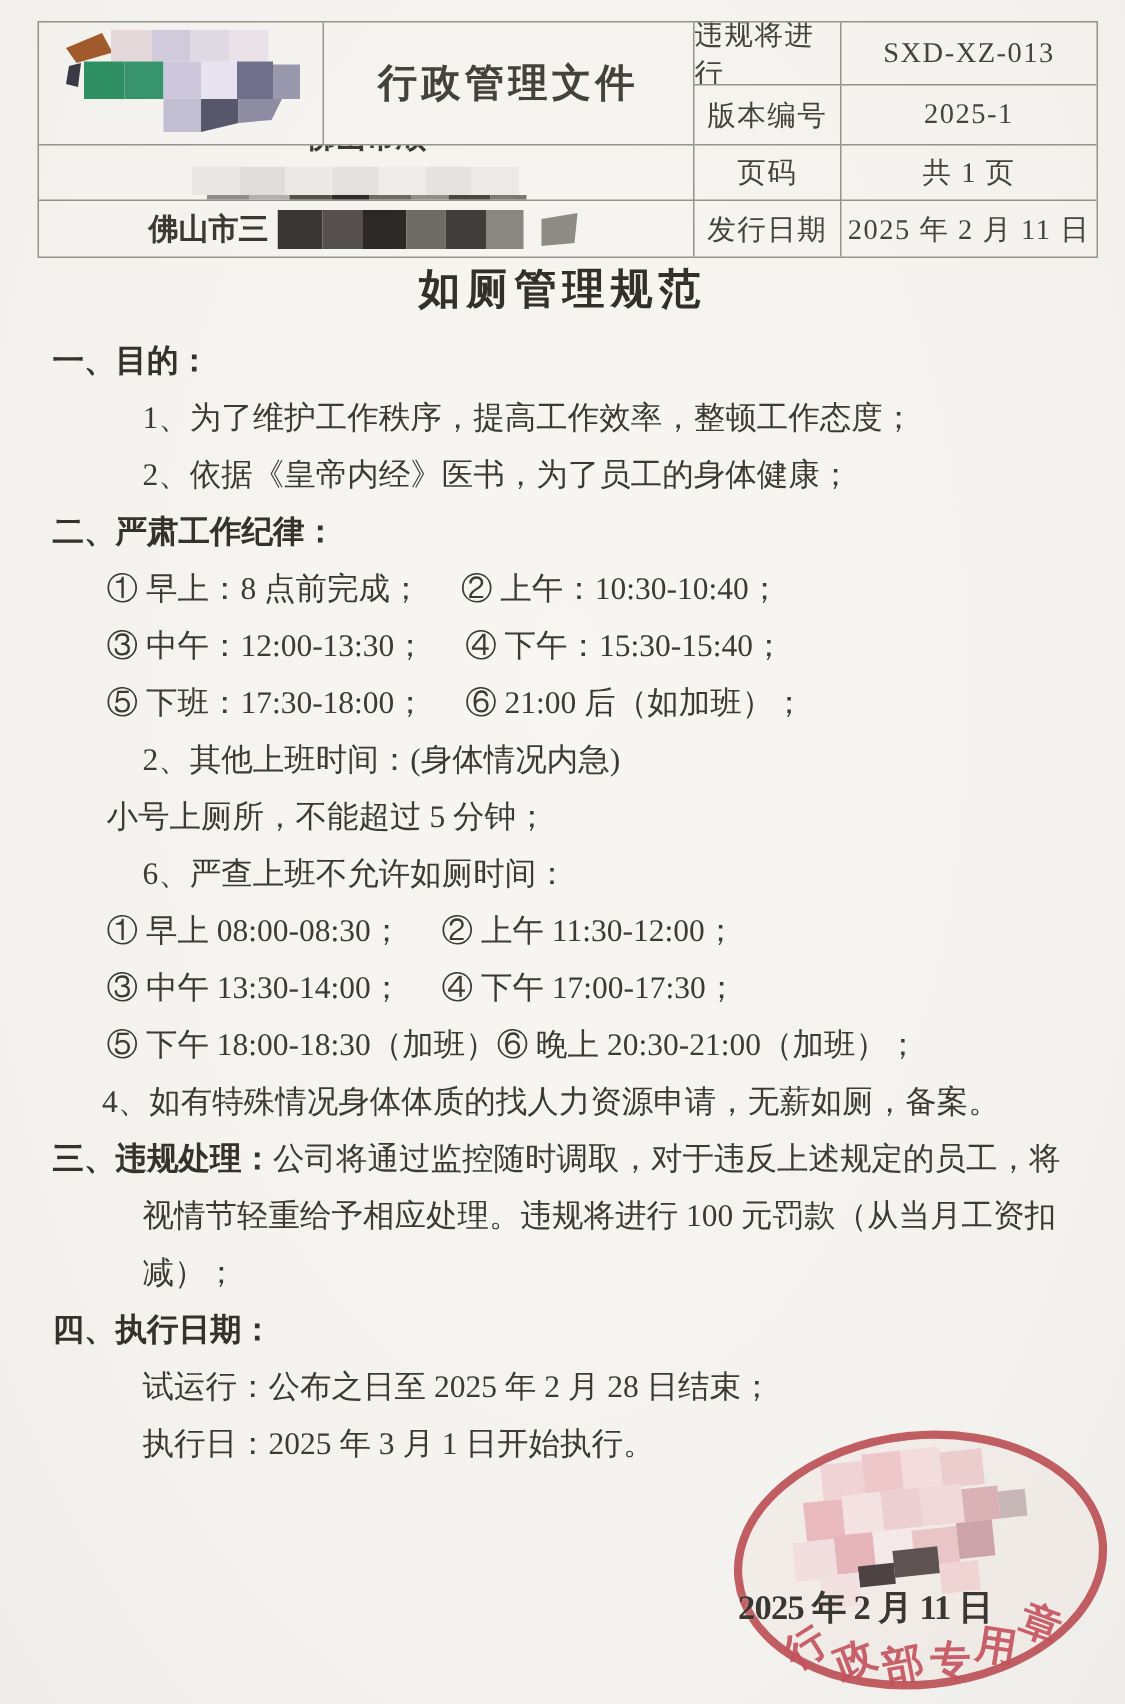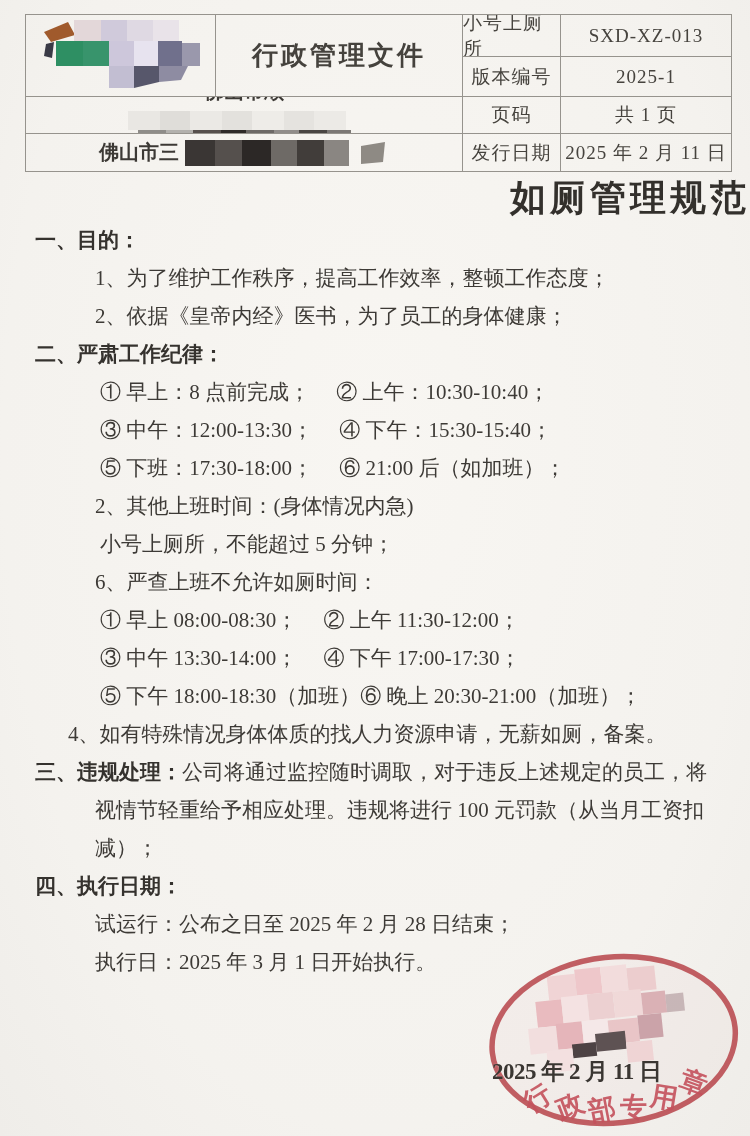--- a/index.html
+++ b/index.html
@@ -37,31 +37,31 @@
   .c-f1l{grid-area:2/3/3/4;} .c-f1v{grid-area:2/4/3/5;}
   .c-org1{grid-area:3/1/4/3;flex-direction:column;} .c-f2l{grid-area:3/3/4/4;} .c-f2v{grid-area:3/4/4/5;}
   .c-org2{grid-area:4/1/5/3;} .c-f3l{grid-area:4/3/5/4;} .c-f3v{grid-area:4/4/5/5;}
   .fld{font-size:19px;color:#46433e;letter-spacing:1px;}
   .org{font-size:20px;font-weight:bold;color:#3c3935;gap:6px;}
   .org svg{flex:none;}
 
   
   .doc-title{
     position:absolute;left:0;top:174px;width:750px;
-    text-align:right;font-size:36px;font-weight:bold;letter-spacing:4px;color:#33302c;
+    text-align:center;font-size:28px;font-weight:bold;letter-spacing:4px;color:#33302c;
   }
 
   
   .doc-body{position:absolute;left:0;top:221px;width:750px;z-index:2;}
   .line{height:38px;line-height:38px;font-size:21px;white-space:nowrap;color:#3d3a36;}
   .line .b{font-weight:bold;color:#35322e;}
   .ind-h{margin-left:35px;}
   .ind-1{margin-left:95px;}
   .ind-1b{margin-left:68px;}
-  .ind-2{margin-left:100px;}
+  .ind-2{margin-left:71px;}
 
   
   .stamp{position:absolute;left:484px;top:952px;width:262px;height:184px;z-index:1;}
   .stamp svg{position:absolute;left:0;top:0;}
   .stamp-date{
     position:absolute;left:8px;top:104px;z-index:3;
     font-size:23px;font-weight:bold;color:#3a3632;letter-spacing:-0.5px;white-space:nowrap;
     text-shadow:0 0 2px rgba(250,245,242,.4);
   }
 </style>
@@ -87,21 +87,21 @@
         <rect x="120" y="23" width="24" height="25" fill="#70708c"></rect>
         <rect x="144" y="25" width="18" height="23" fill="#9a98ac"></rect>
         <rect x="71" y="48" width="25" height="22" fill="#c2bed2"></rect>
         <polygon points="96,48 121,48 121,64 96,70" fill="#57576b"></polygon>
         <polygon points="121,48 150,48 143,62 121,64" fill="#8e8ca2"></polygon>
       </svg>
     </div>
 
     <div class="cell c-doctype">行政管理文件</div>
 
-    <div class="cell c-f0l fld">小号上厕所</div>
+    <div class="cell c-f0l fld">违规将进行</div>
     <div class="cell c-f0v no-r fld">SXD-XZ-013</div>
     <div class="cell c-f1l fld">版本编号</div>
     <div class="cell c-f1v no-r fld">2025-1</div>
 
     <div class="cell c-org1 org">
       <span>佛山市顺</span>
       <svg width="232" height="42" viewBox="0 0 232 42">
         <rect x="0" y="0" width="32" height="19" fill="#e9e7e3"></rect>
           <rect x="32" y="0" width="30" height="19" fill="#dfddd9"></rect>
         <rect x="62" y="0" width="32" height="19" fill="#ebe9e5"></rect>

